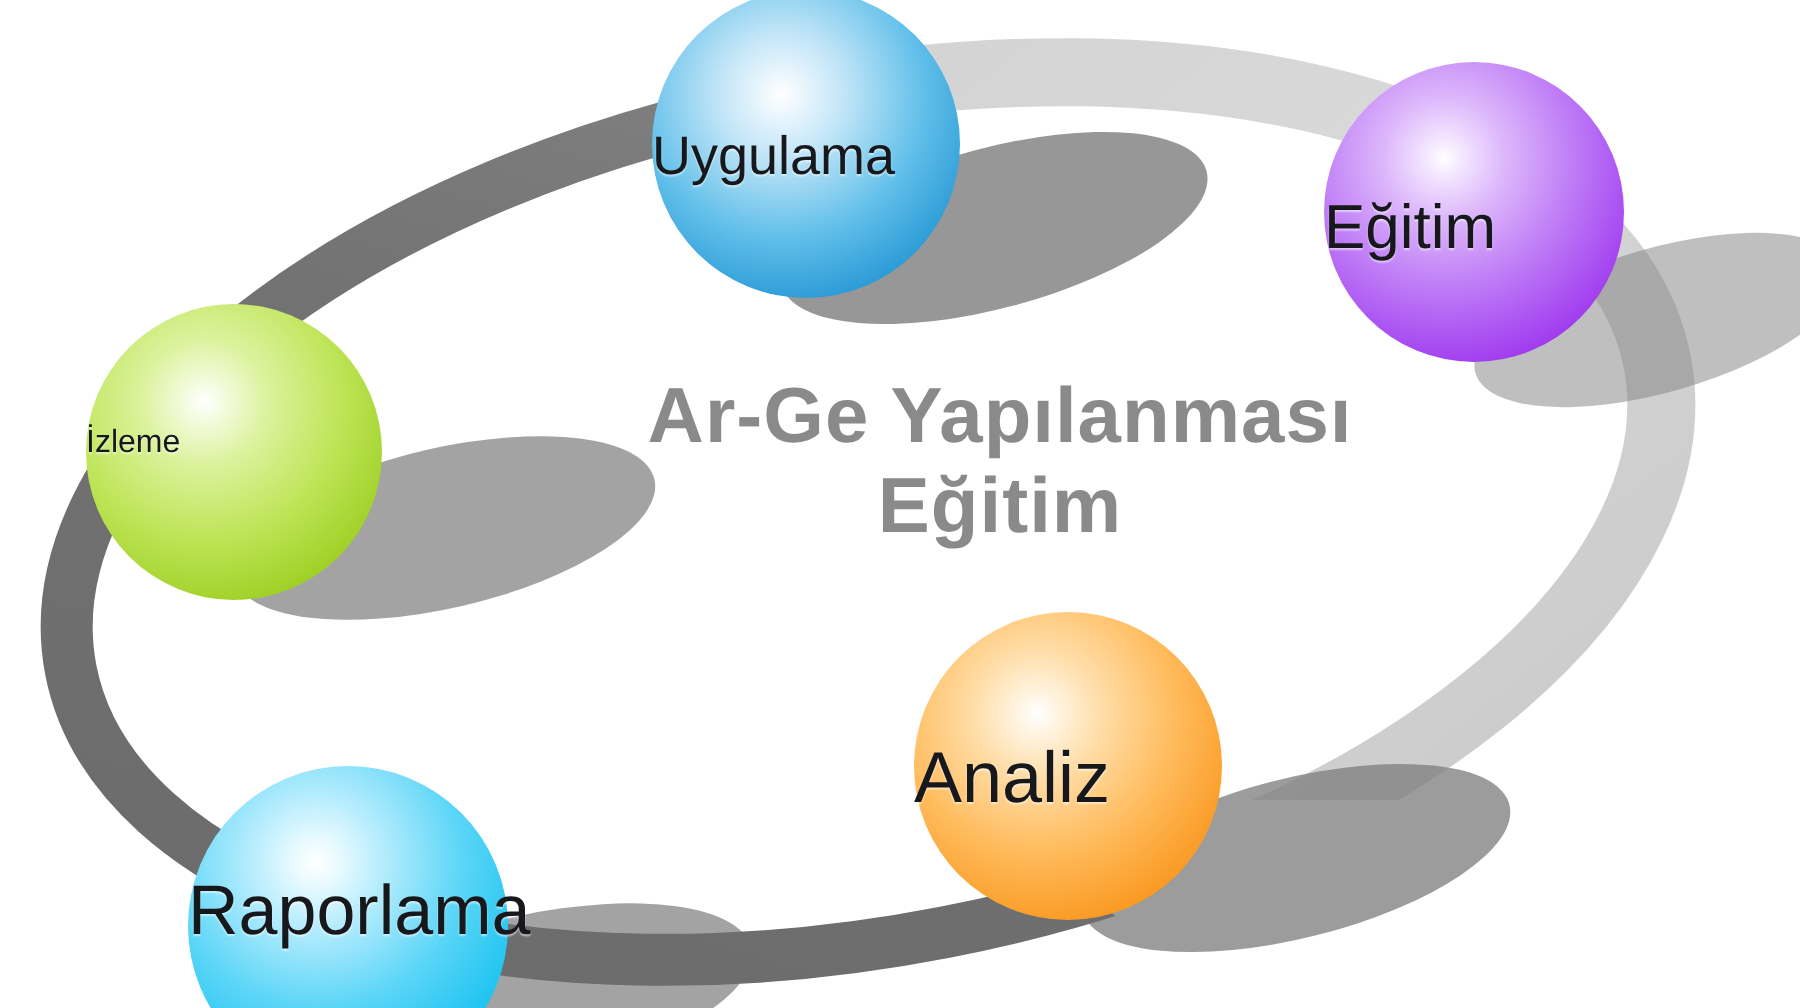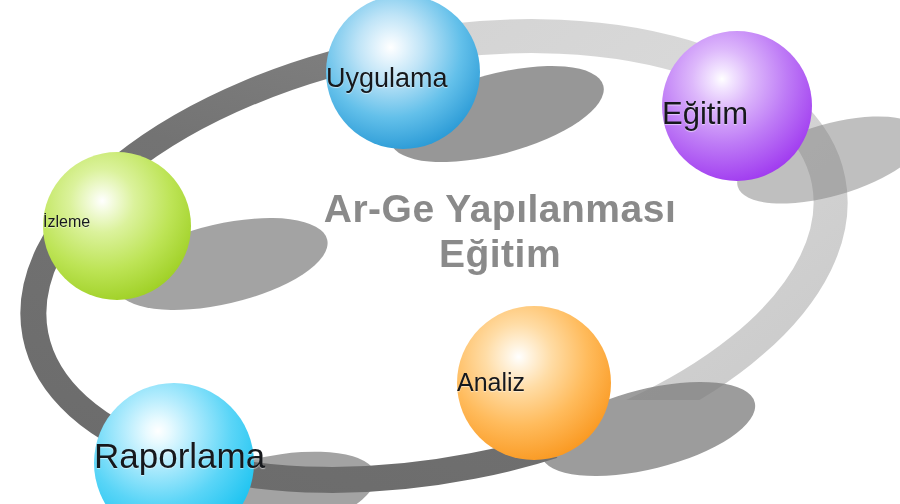--- a/index.html
+++ b/index.html
@@ -125,20 +125,20 @@
       <div class="node sphere-uygulama" style="left: 326px; top: -5px; width: 154px; height: 154px;">
         <span class="node-label" style="font-size: 27px; top: 68.26px;">Uygulama</span>
       </div>
       <div class="node sphere-egitim" style="left: 662px; top: 31px; width: 150px; height: 150px;">
         <span class="node-label" style="font-size: 31px; top: 65.26px;">Eğitim</span>
       </div>
       <div class="node sphere-izleme" style="left: 43px; top: 152px; width: 148px; height: 148px;">
         <span class="node-label" style="font-size: 16px; top: 60.5px;">İzleme</span>
       </div>
       <div class="node sphere-analiz" style="left: 457px; top: 306px; width: 154px; height: 154px;">
-        <span class="node-label" style="font-size: 25px; top: 62.26px;">Analiz</span>
+        <span class="node-label" style="font-size: 36px; top: 62.26px;">Analiz</span>
       </div>
       <div class="node sphere-raporlama" style="left: 94px; top: 383px; width: 160px; height: 160px;">
         <span class="node-label" style="font-size: 35px; top: 53.26px;">Raporlama</span>
       </div>
     </div>
 
 </div>
 
 </body></html>

